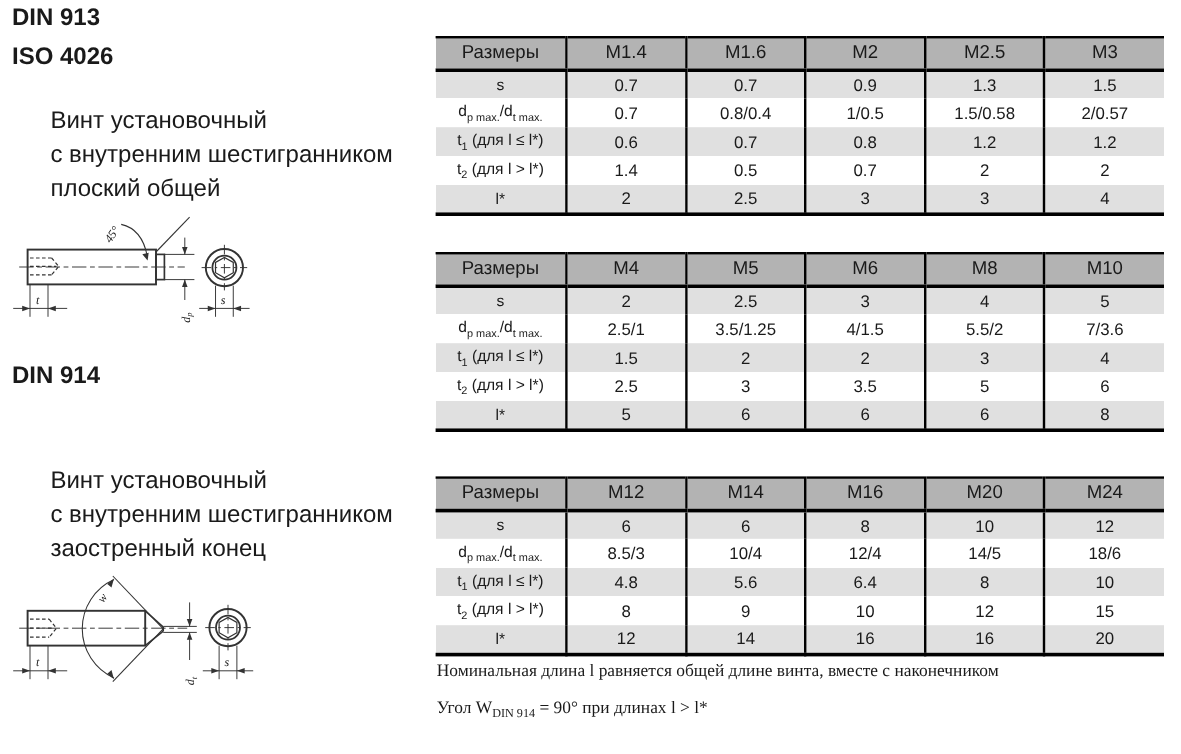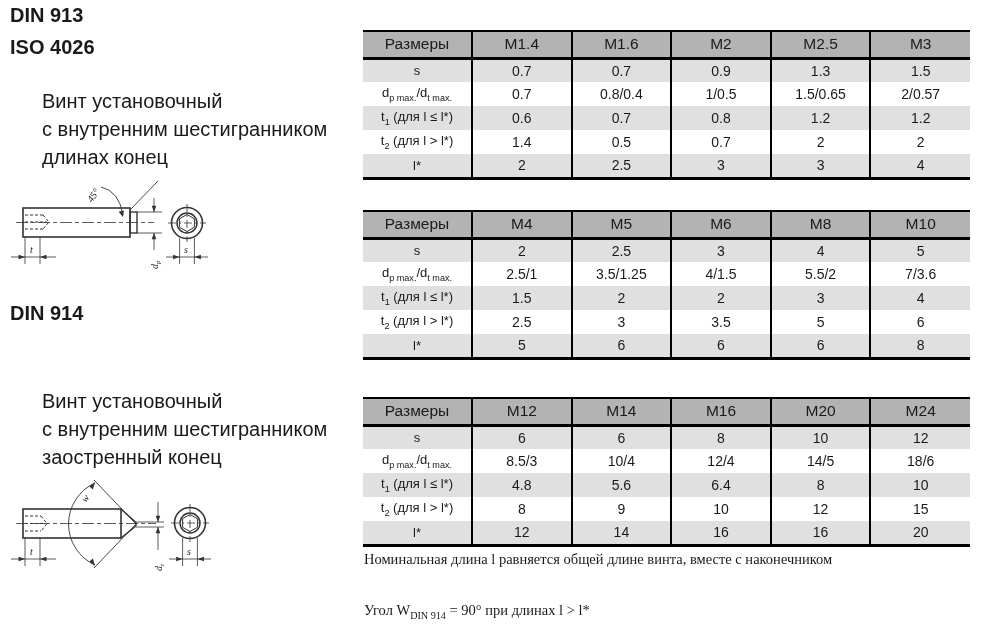--- a/index.html
+++ b/index.html
@@ -36,21 +36,21 @@
 </style>
 </head>
 <body>
 
 <div class="page">
 
   <div class="std-heading" style="top:4px">DIN 913</div>
   <div class="std-heading" style="top:36px">ISO 4026</div>
   <div class="desc" style="top:90px">Винт установочный</div>
   <div class="desc" style="top:118px">с внутренним шестигранником</div>
-  <div class="desc" style="top:146px">длинах конец</div>
+  <div class="desc" style="top:146px">плоский общей</div>
 
   <svg class="drawing" style="top:170px" width="230" height="102" viewBox="0 0 230 102">
 
     <rect x="17" y="38" width="107" height="29" stroke-width="1.6"></rect>
     <rect x="124" y="42" width="7" height="21" stroke-width="1.4"></rect>
 
     <line x1="19" y1="45" x2="37" y2="45" stroke-width="1" stroke-dasharray="3 2"></line>
     <line x1="19" y1="52" x2="41" y2="52" stroke-width="1" stroke-dasharray="3 2"></line>
     <line x1="19" y1="59" x2="37" y2="59" stroke-width="1" stroke-dasharray="3 2"></line>
     <polyline points="37,45 43,52 37,59" stroke-width="1" stroke-dasharray="3 2"></polyline>
@@ -164,21 +164,21 @@
           <td>0.7</td>
           <td>0.9</td>
           <td>1.3</td>
           <td>1.5</td>
         </tr>
         <tr>
           <td>d<sub>p max.</sub>/d<sub>t max.</sub></td>
           <td>0.7</td>
           <td>0.8/0.4</td>
           <td>1/0.5</td>
-          <td>1.5/0.65</td>
+          <td>1.5/0.58</td>
           <td>2/0.57</td>
         </tr>
         <tr>
           <td>t<sub>1</sub> (для l ≤ l*)</td>
           <td>0.6</td>
           <td>0.7</td>
           <td>0.8</td>
           <td>1.2</td>
           <td>1.2</td>
         </tr>
@@ -303,15 +303,15 @@
           <td>12</td>
           <td>14</td>
           <td>16</td>
           <td>16</td>
           <td>20</td>
         </tr>
       </tbody>
     </table>
 
   <div class="note" style="top:551px">Номинальная длина l равняется общей длине винта, вместе с наконечником</div>
-  <div class="note" style="top:602px">Угол W<sub>DIN 914</sub> = 90° при длинах l &gt; l*</div>
+  <div class="note" style="top:582px">Угол W<sub>DIN 914</sub> = 90° при длинах l &gt; l*</div>
 
 </div>
 
 </body></html>

